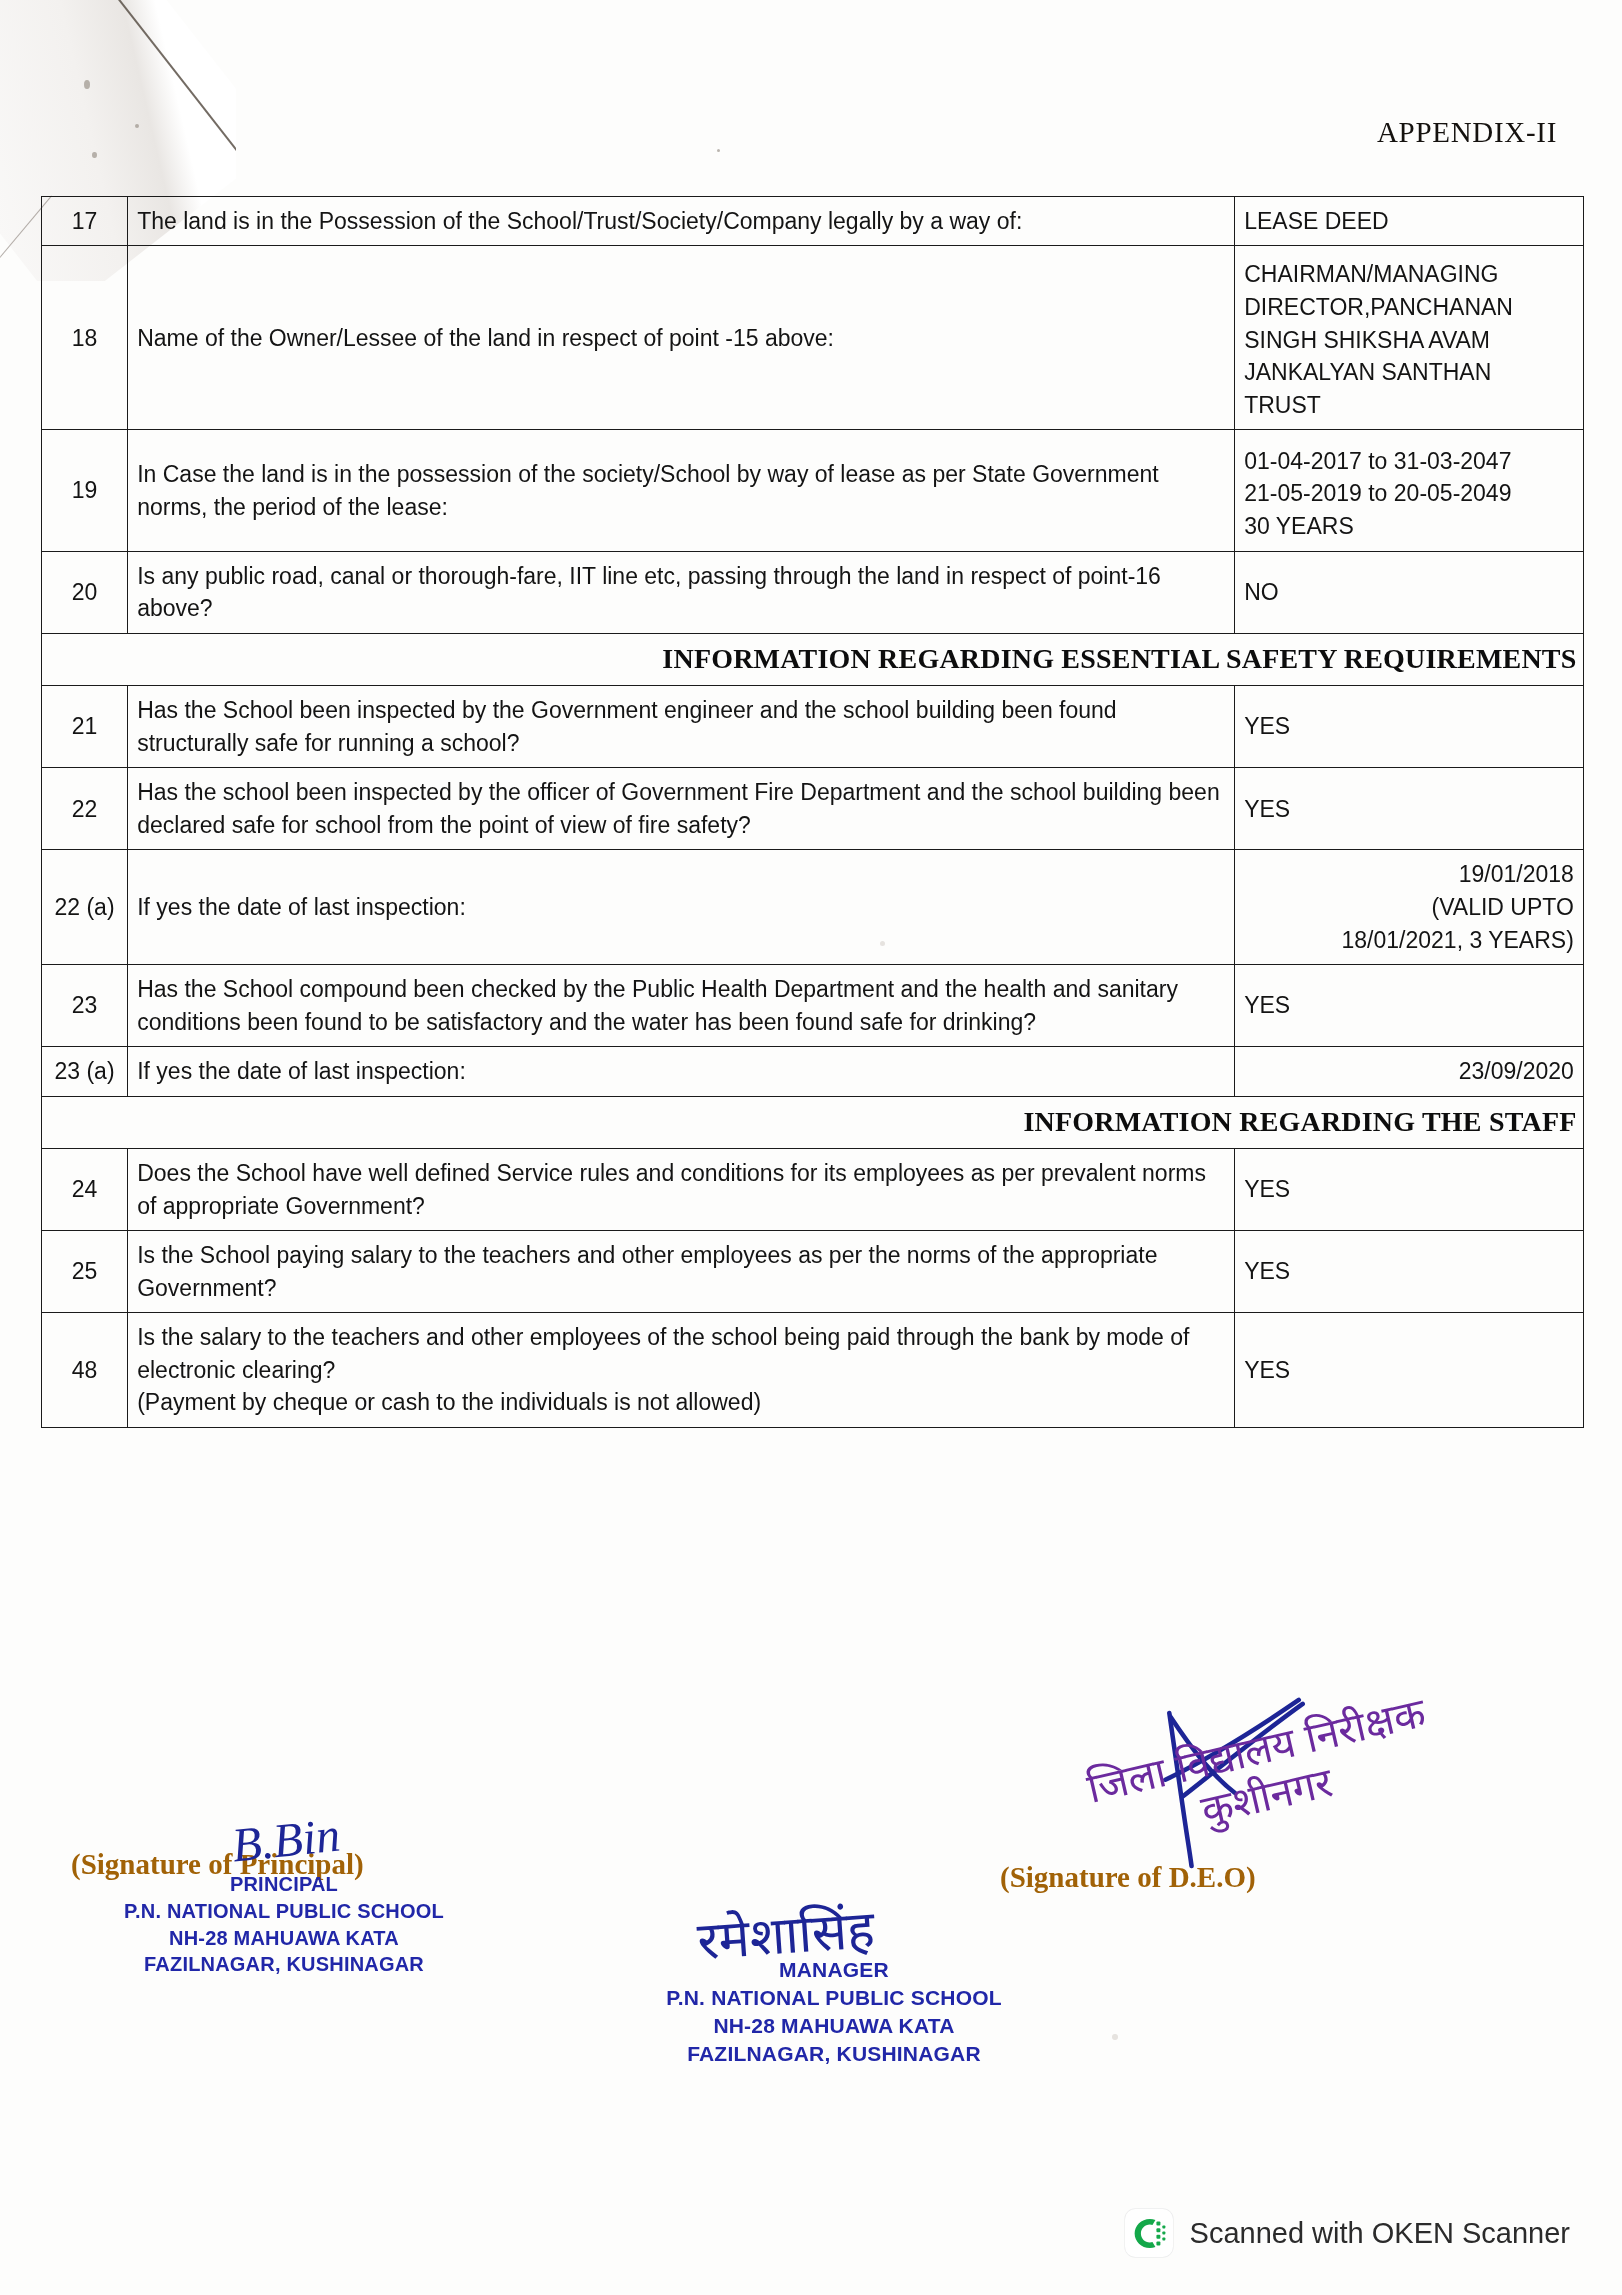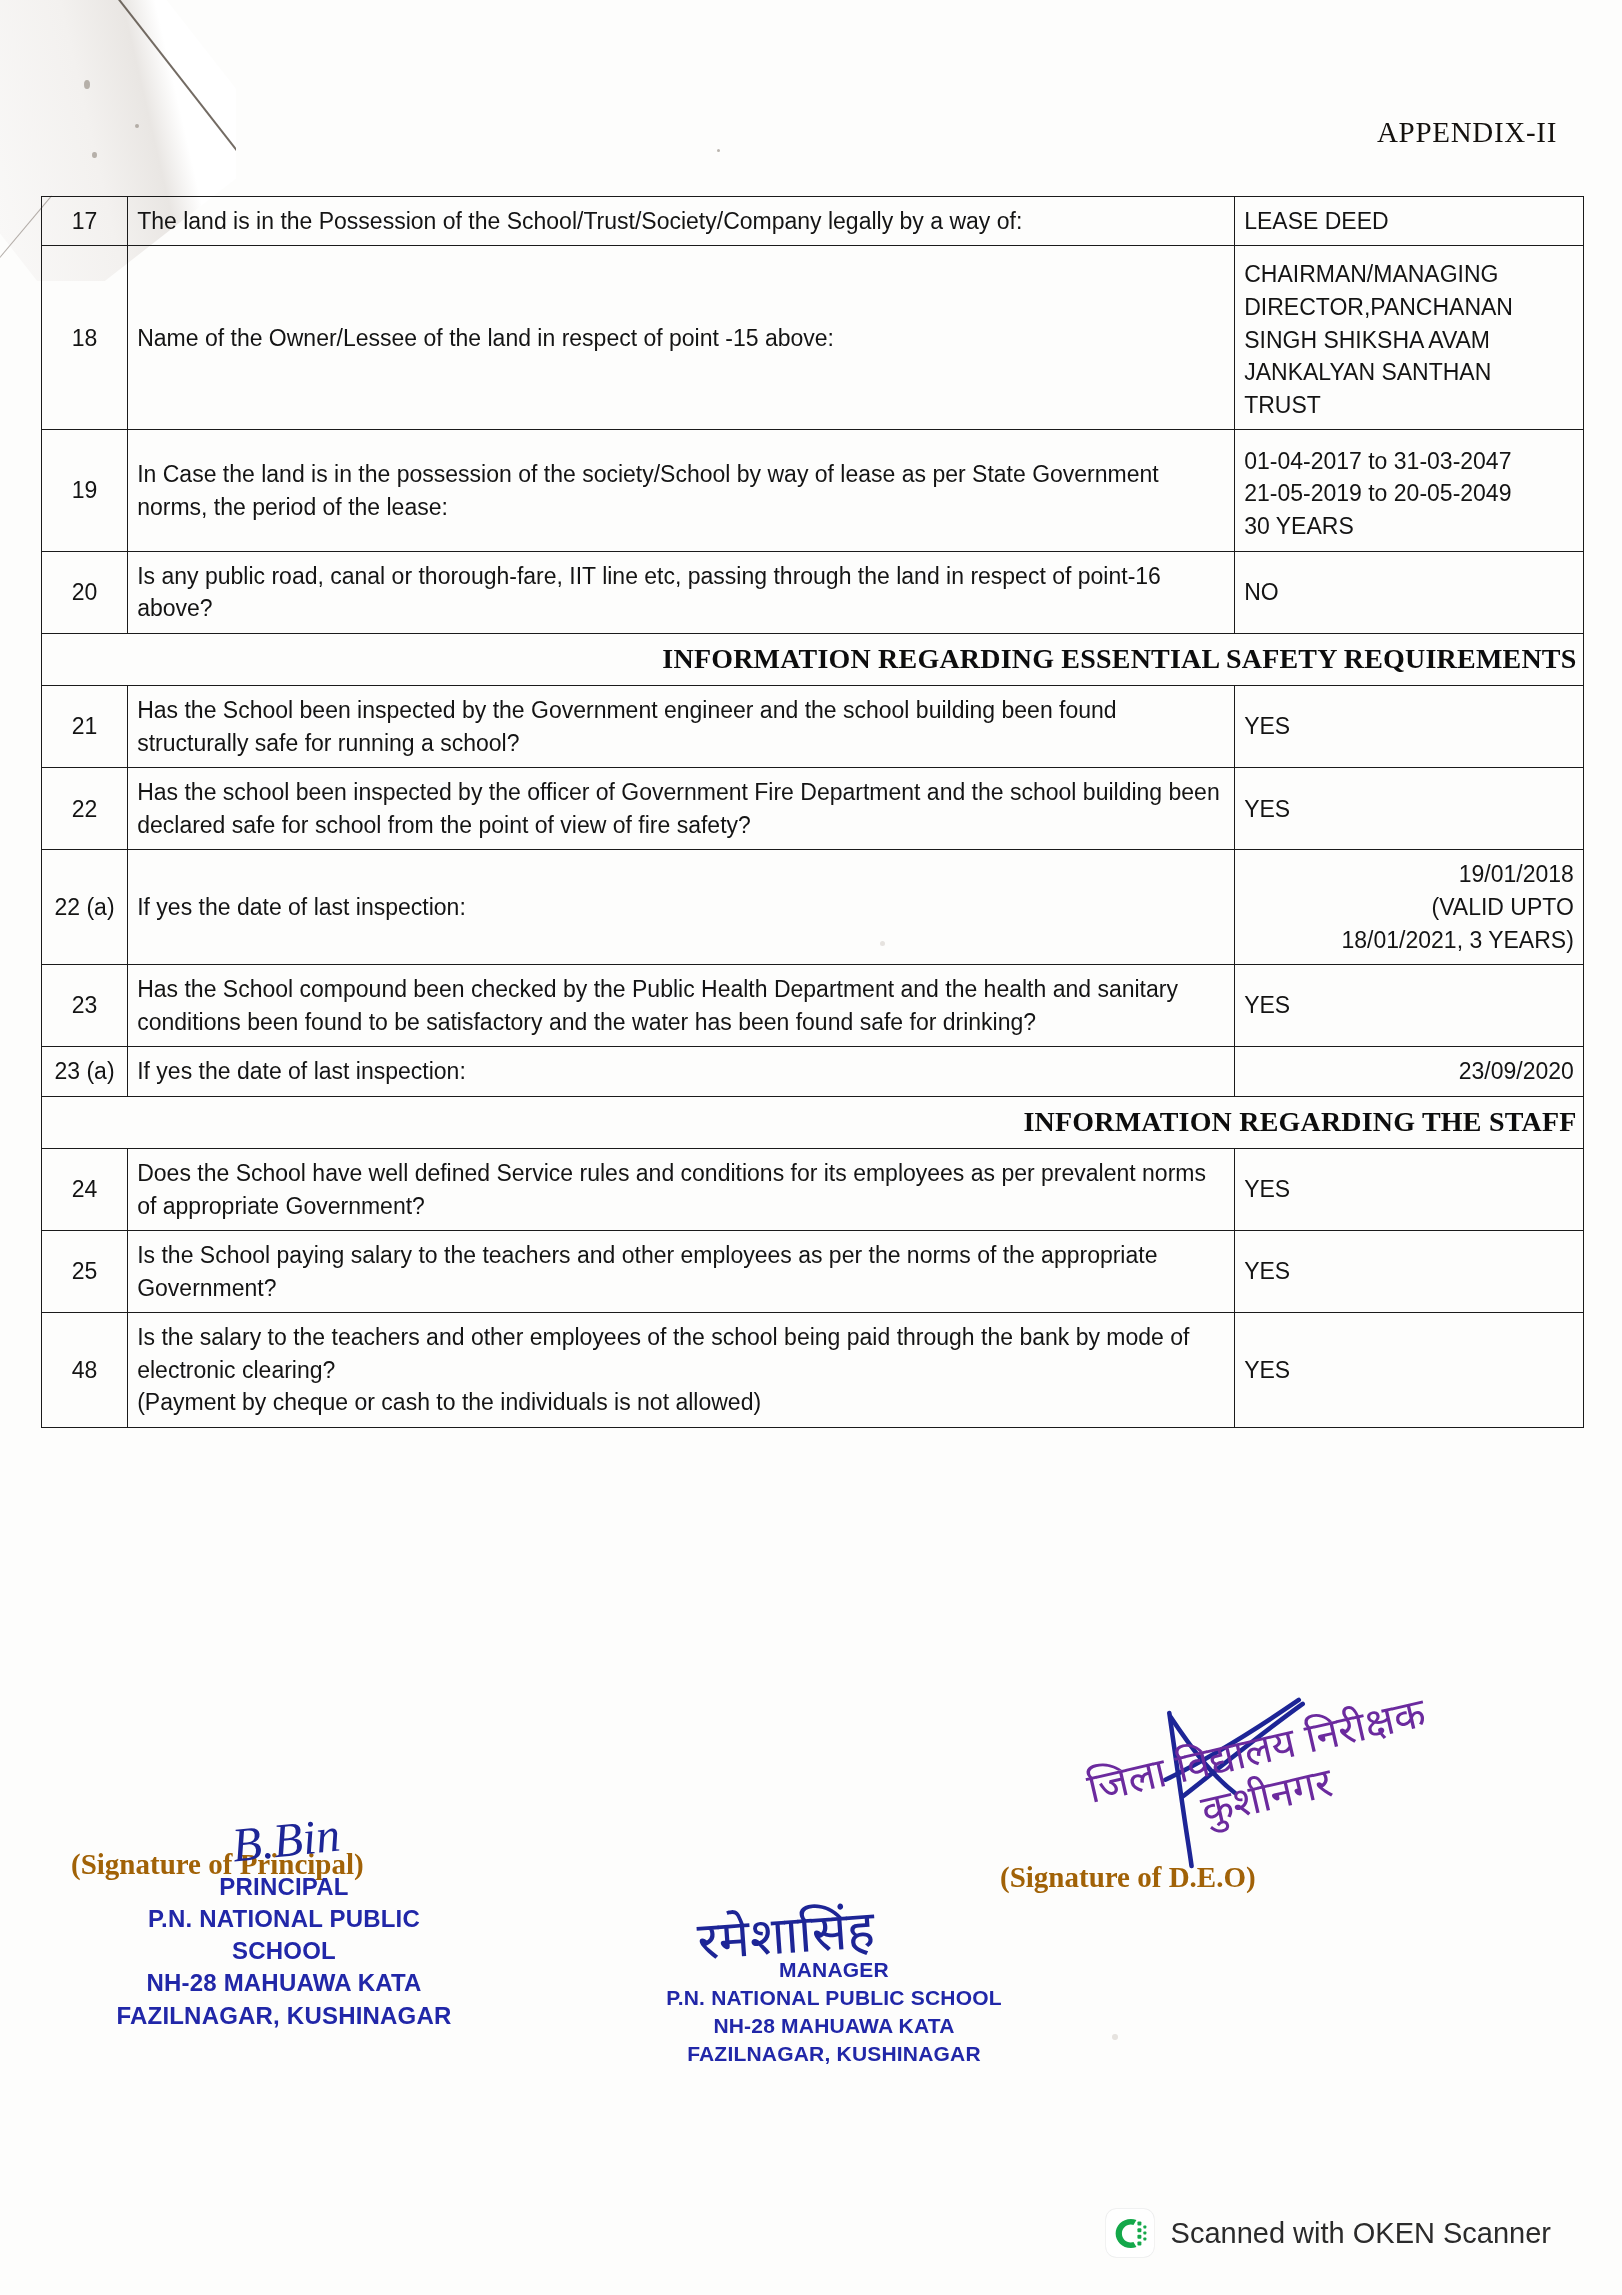--- a/index.html
+++ b/index.html
@@ -139,21 +139,21 @@
     font-weight: bold;
     text-align: center;
     line-height: 1.34;
     white-space: pre-line;
     letter-spacing: 0.2px;
   }
   .stamp-principal {
     left: 114px;
     top: 1871px;
     width: 340px;
-    font-size: 24px;
+    font-size: 20px;
   }
   .stamp-manager {
     left: 651px;
     top: 1956px;
     width: 366px;
     font-size: 21px;
   }
 
   .handsign {
     position: absolute;
@@ -190,21 +190,21 @@
     white-space: pre-line;
   }
   .sign-deo-mark {
     left: 1151px;
     top: 1688px;
   }
 
   
   .scanner-footer {
     position: absolute;
-    right: 71px;
+    right: 52px;
     bottom: 38px;
     display: flex;
     align-items: center;
     gap: 17px;
   }
   .scanner-logo {
     width: 48px;
     height: 48px;
     border-radius: 10.5px;
     background: #ffffff;

